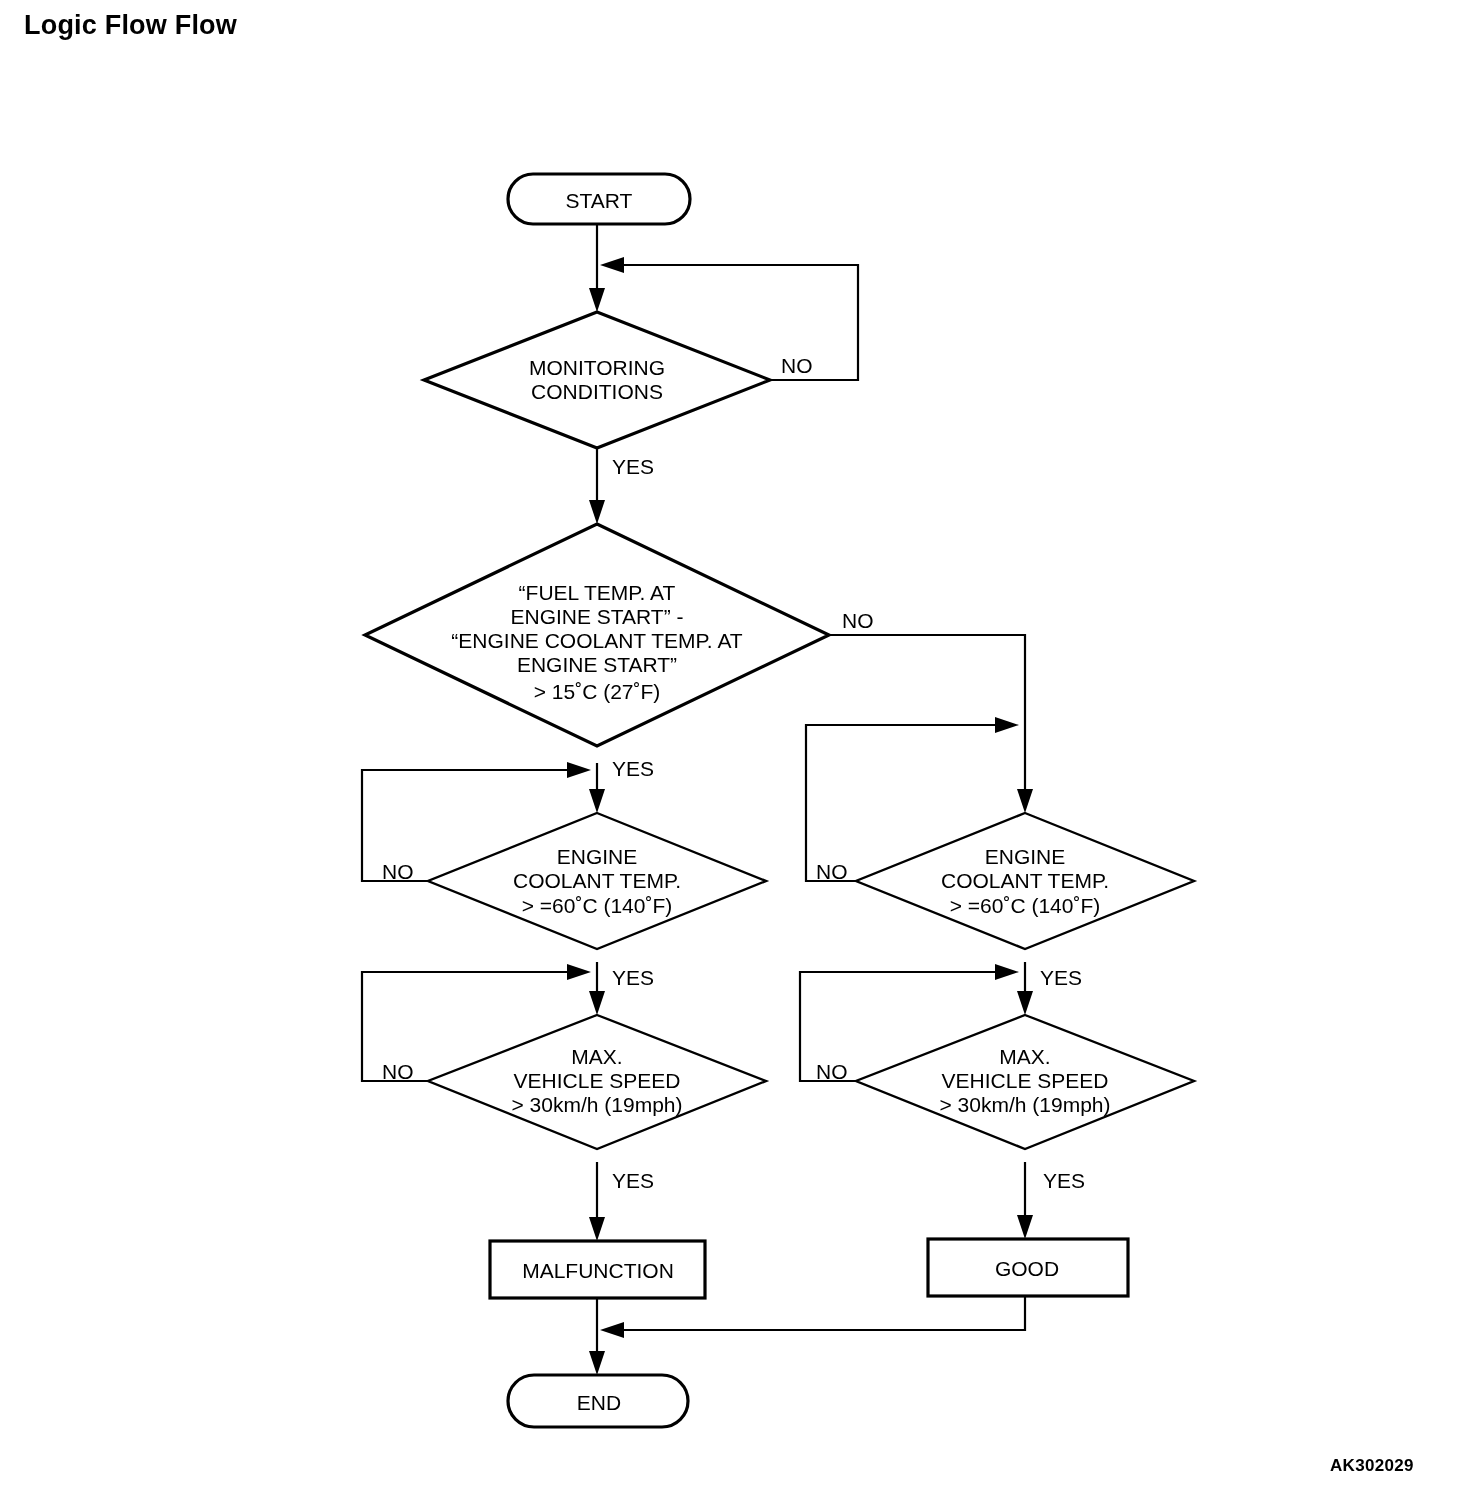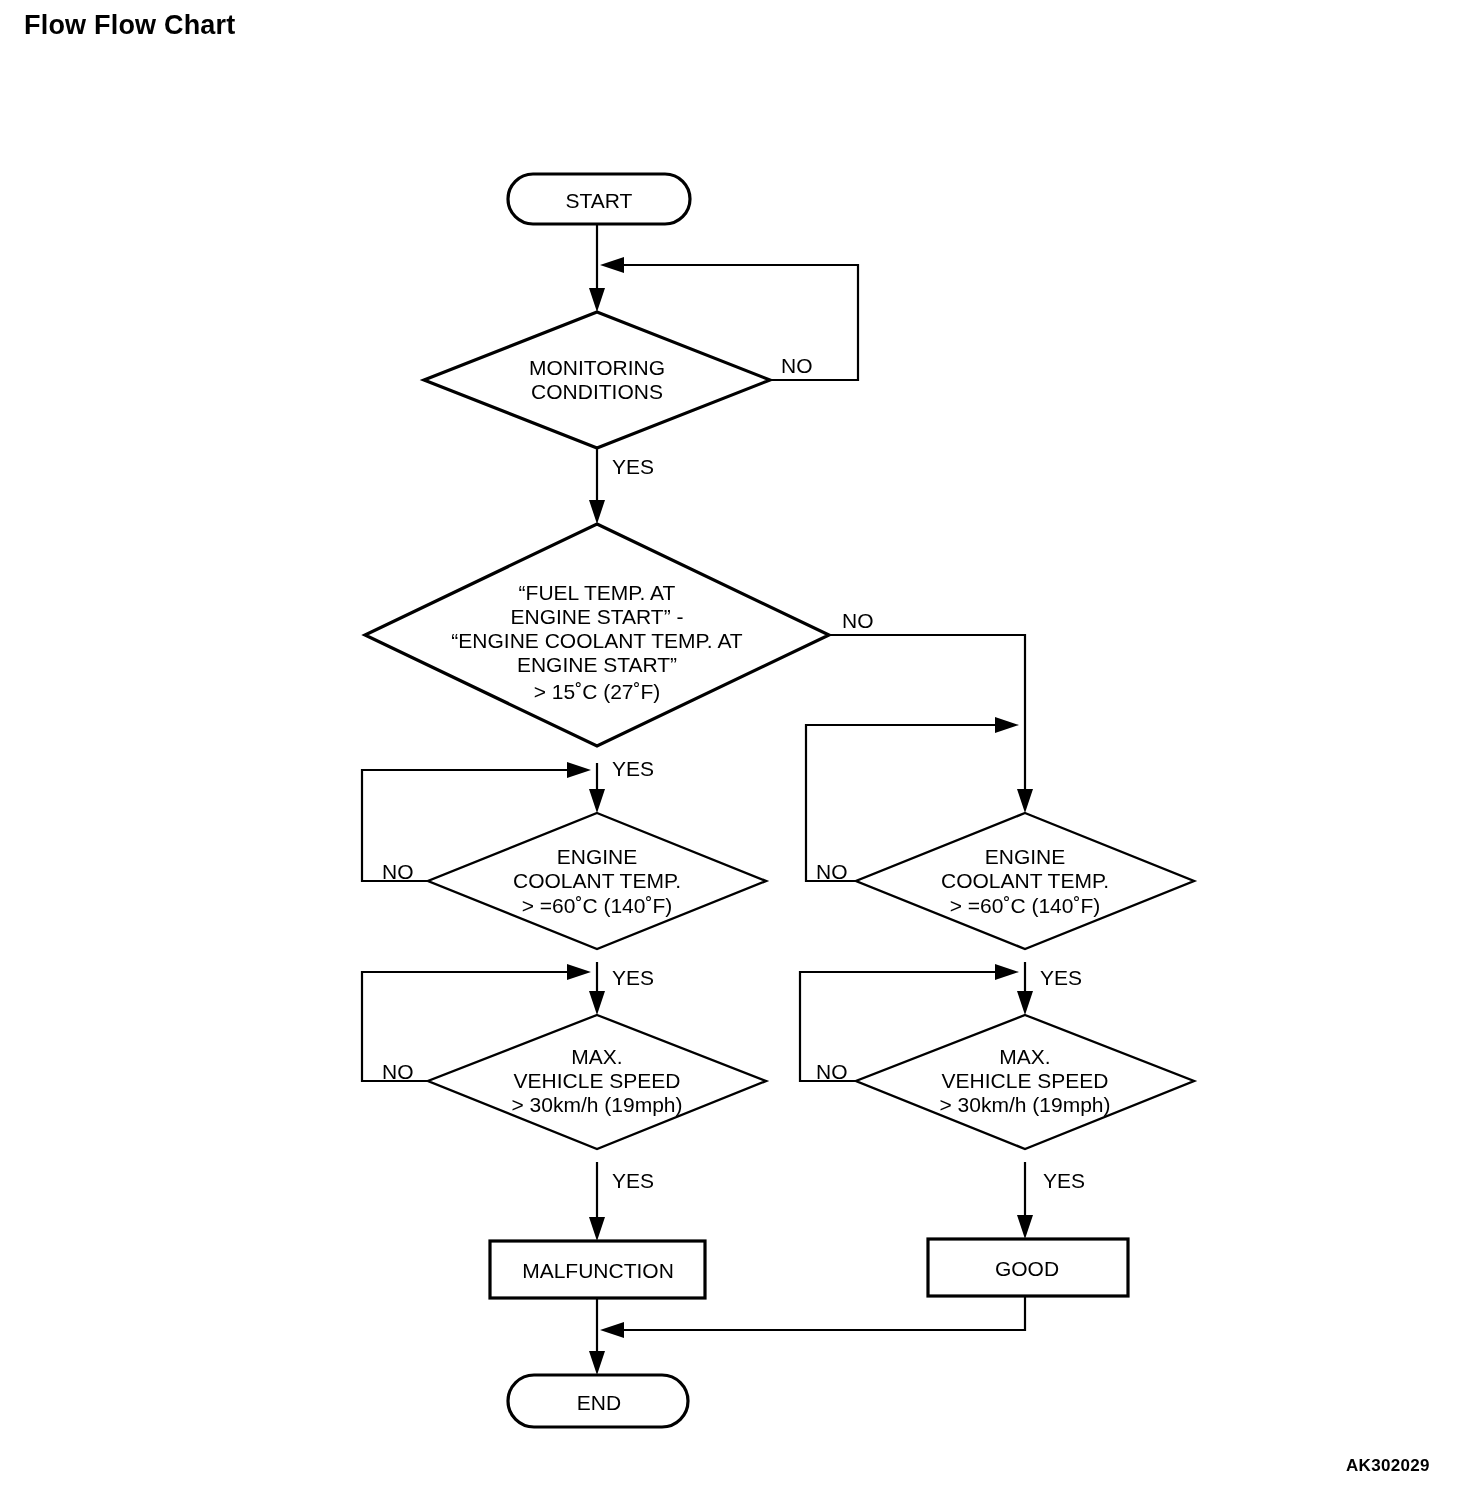--- a/index.html
+++ b/index.html
@@ -25,21 +25,20 @@
     white-space: nowrap;
   }
   #ref-code {
     position: absolute;
     left: 1330px;
     top: 1456px;
     font-size: 17px;
     font-weight: bold;
     letter-spacing: 0.3px;
     white-space: nowrap;
-    margin-left: 16px;
   }
   #flow-svg {
     position: absolute;
     left: 0;
     top: 0;
     width: 1472px;
     height: 1512px;
   }
   #flow-svg text {
     font-family: "Liberation Sans", sans-serif;
@@ -63,21 +62,21 @@
     stroke-width: 2.2;
   }
   .conn-arrow {
     fill: #000000;
     stroke: none;
   }
 </style>
 </head>
 <body>
 
-<div id="page-title">Flow Flow Chart</div>
+<div id="page-title">Logic Flow Flow</div>
 
 <svg id="flow-svg" viewBox="0 0 1472 1512">
 
   <g>
     <path class="conn" d="M597,222 L597,300"></path>
     <polygon class="conn-arrow" points="597,312 589,288 605,288"></polygon>
   </g>
 
   <g>
     <path class="conn" d="M770,380 L858,380 L858,265 L613,265"></path>

